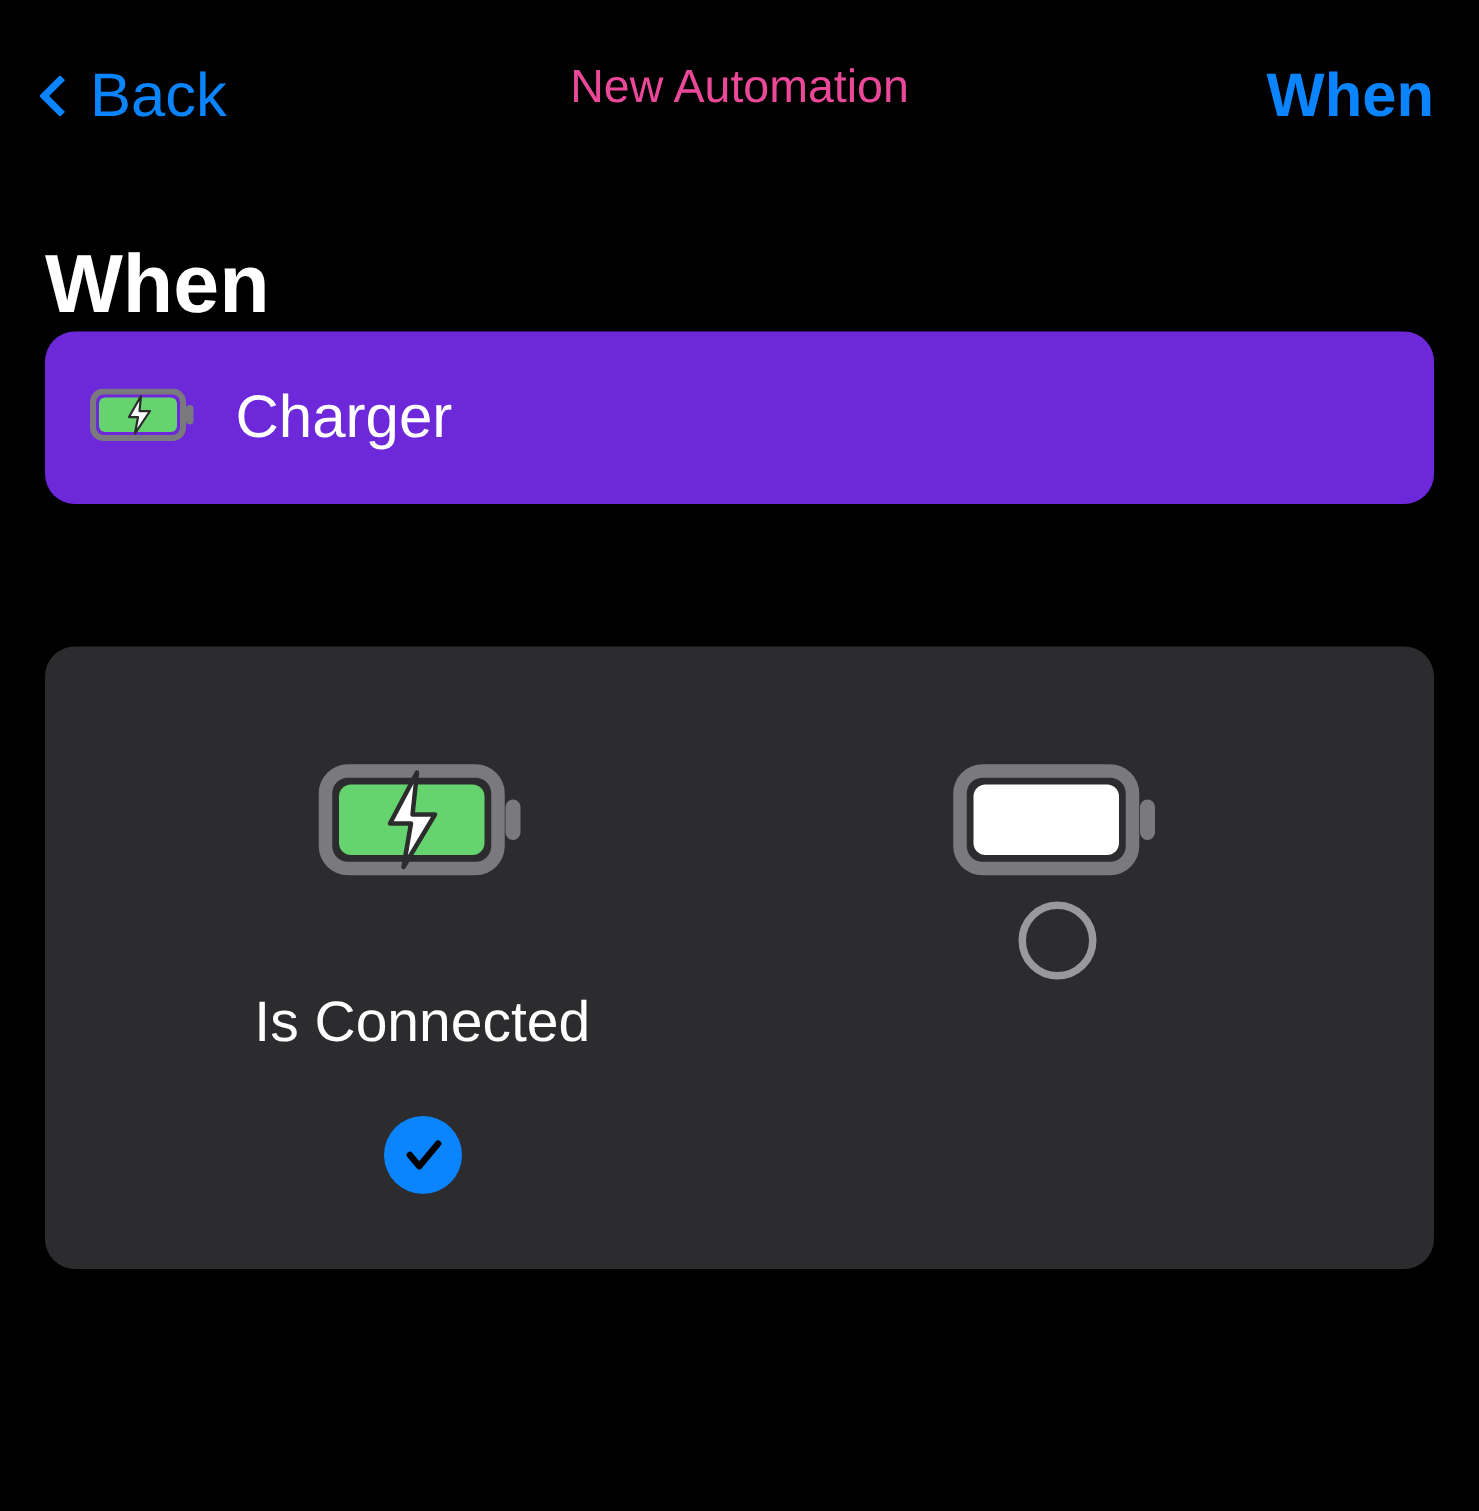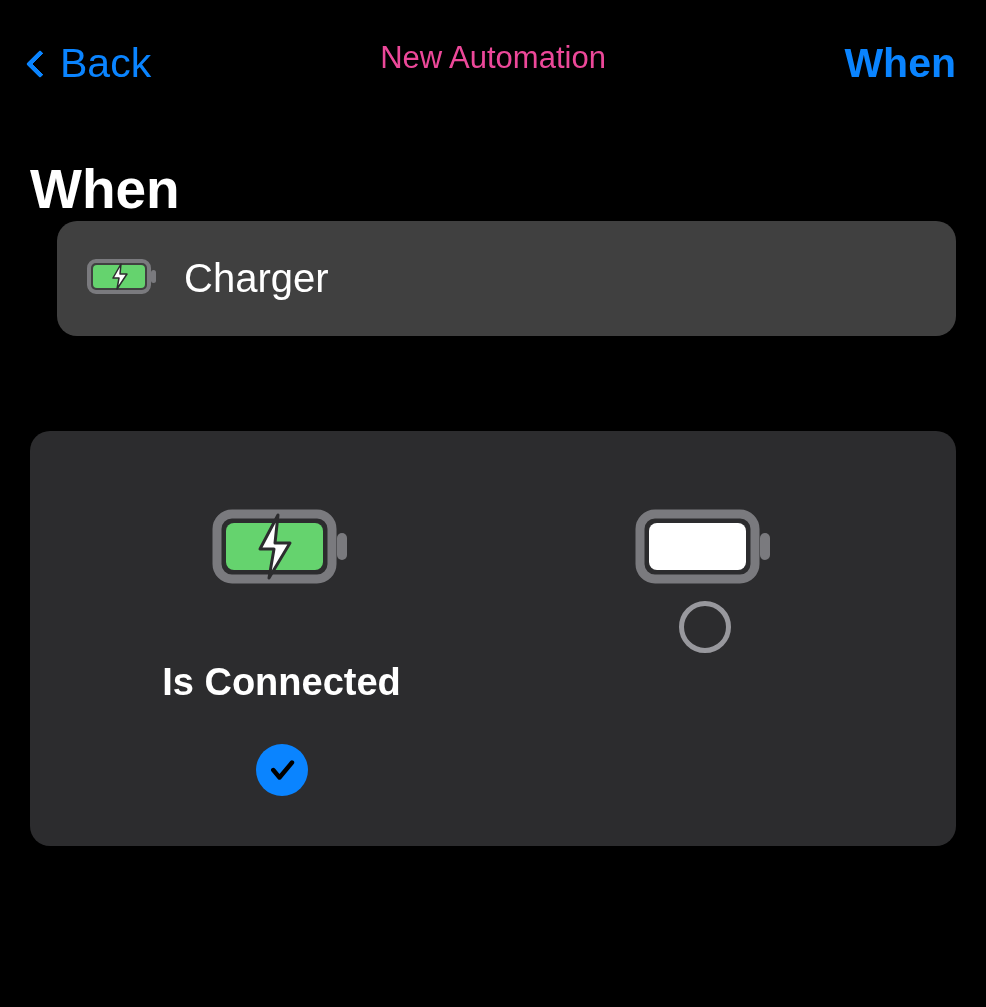--- a/index.html
+++ b/index.html
@@ -56,26 +56,25 @@
     }
     .content {
       padding: 50px 30px 0 30px;
     }
     .section-title {
       font-size: 55px;
       font-weight: 700;
       color: #ffffff;
     }
     .trigger-row {
-      background: #404040;
+      background: #6d28d9;
       border-radius: 20px;
       padding: 35px 30px;
       display: flex;
       align-items: center;
-      margin-left: 27px;
     }
     .battery-icon-small {
       margin-right: 25px;
     }
     .trigger-label {
       font-size: 40px;
       font-weight: 400;
       color: #ffffff;
     }
     .options-container {
@@ -93,21 +92,21 @@
       cursor: pointer;
     }
     .option-icon {
       height: 110px;
       display: flex;
       align-items: center;
       justify-content: center;
     }
     .option-label {
       font-size: 38px;
-      font-weight: 700;
+      font-weight: 400;
       color: #ffffff;
       margin-top: 60px;
       margin-bottom: 40px;
     }
     .radio-selected {
       width: 52px;
       height: 52px;
       border-radius: 50%;
       background: #0a84ff;
       display: flex;

